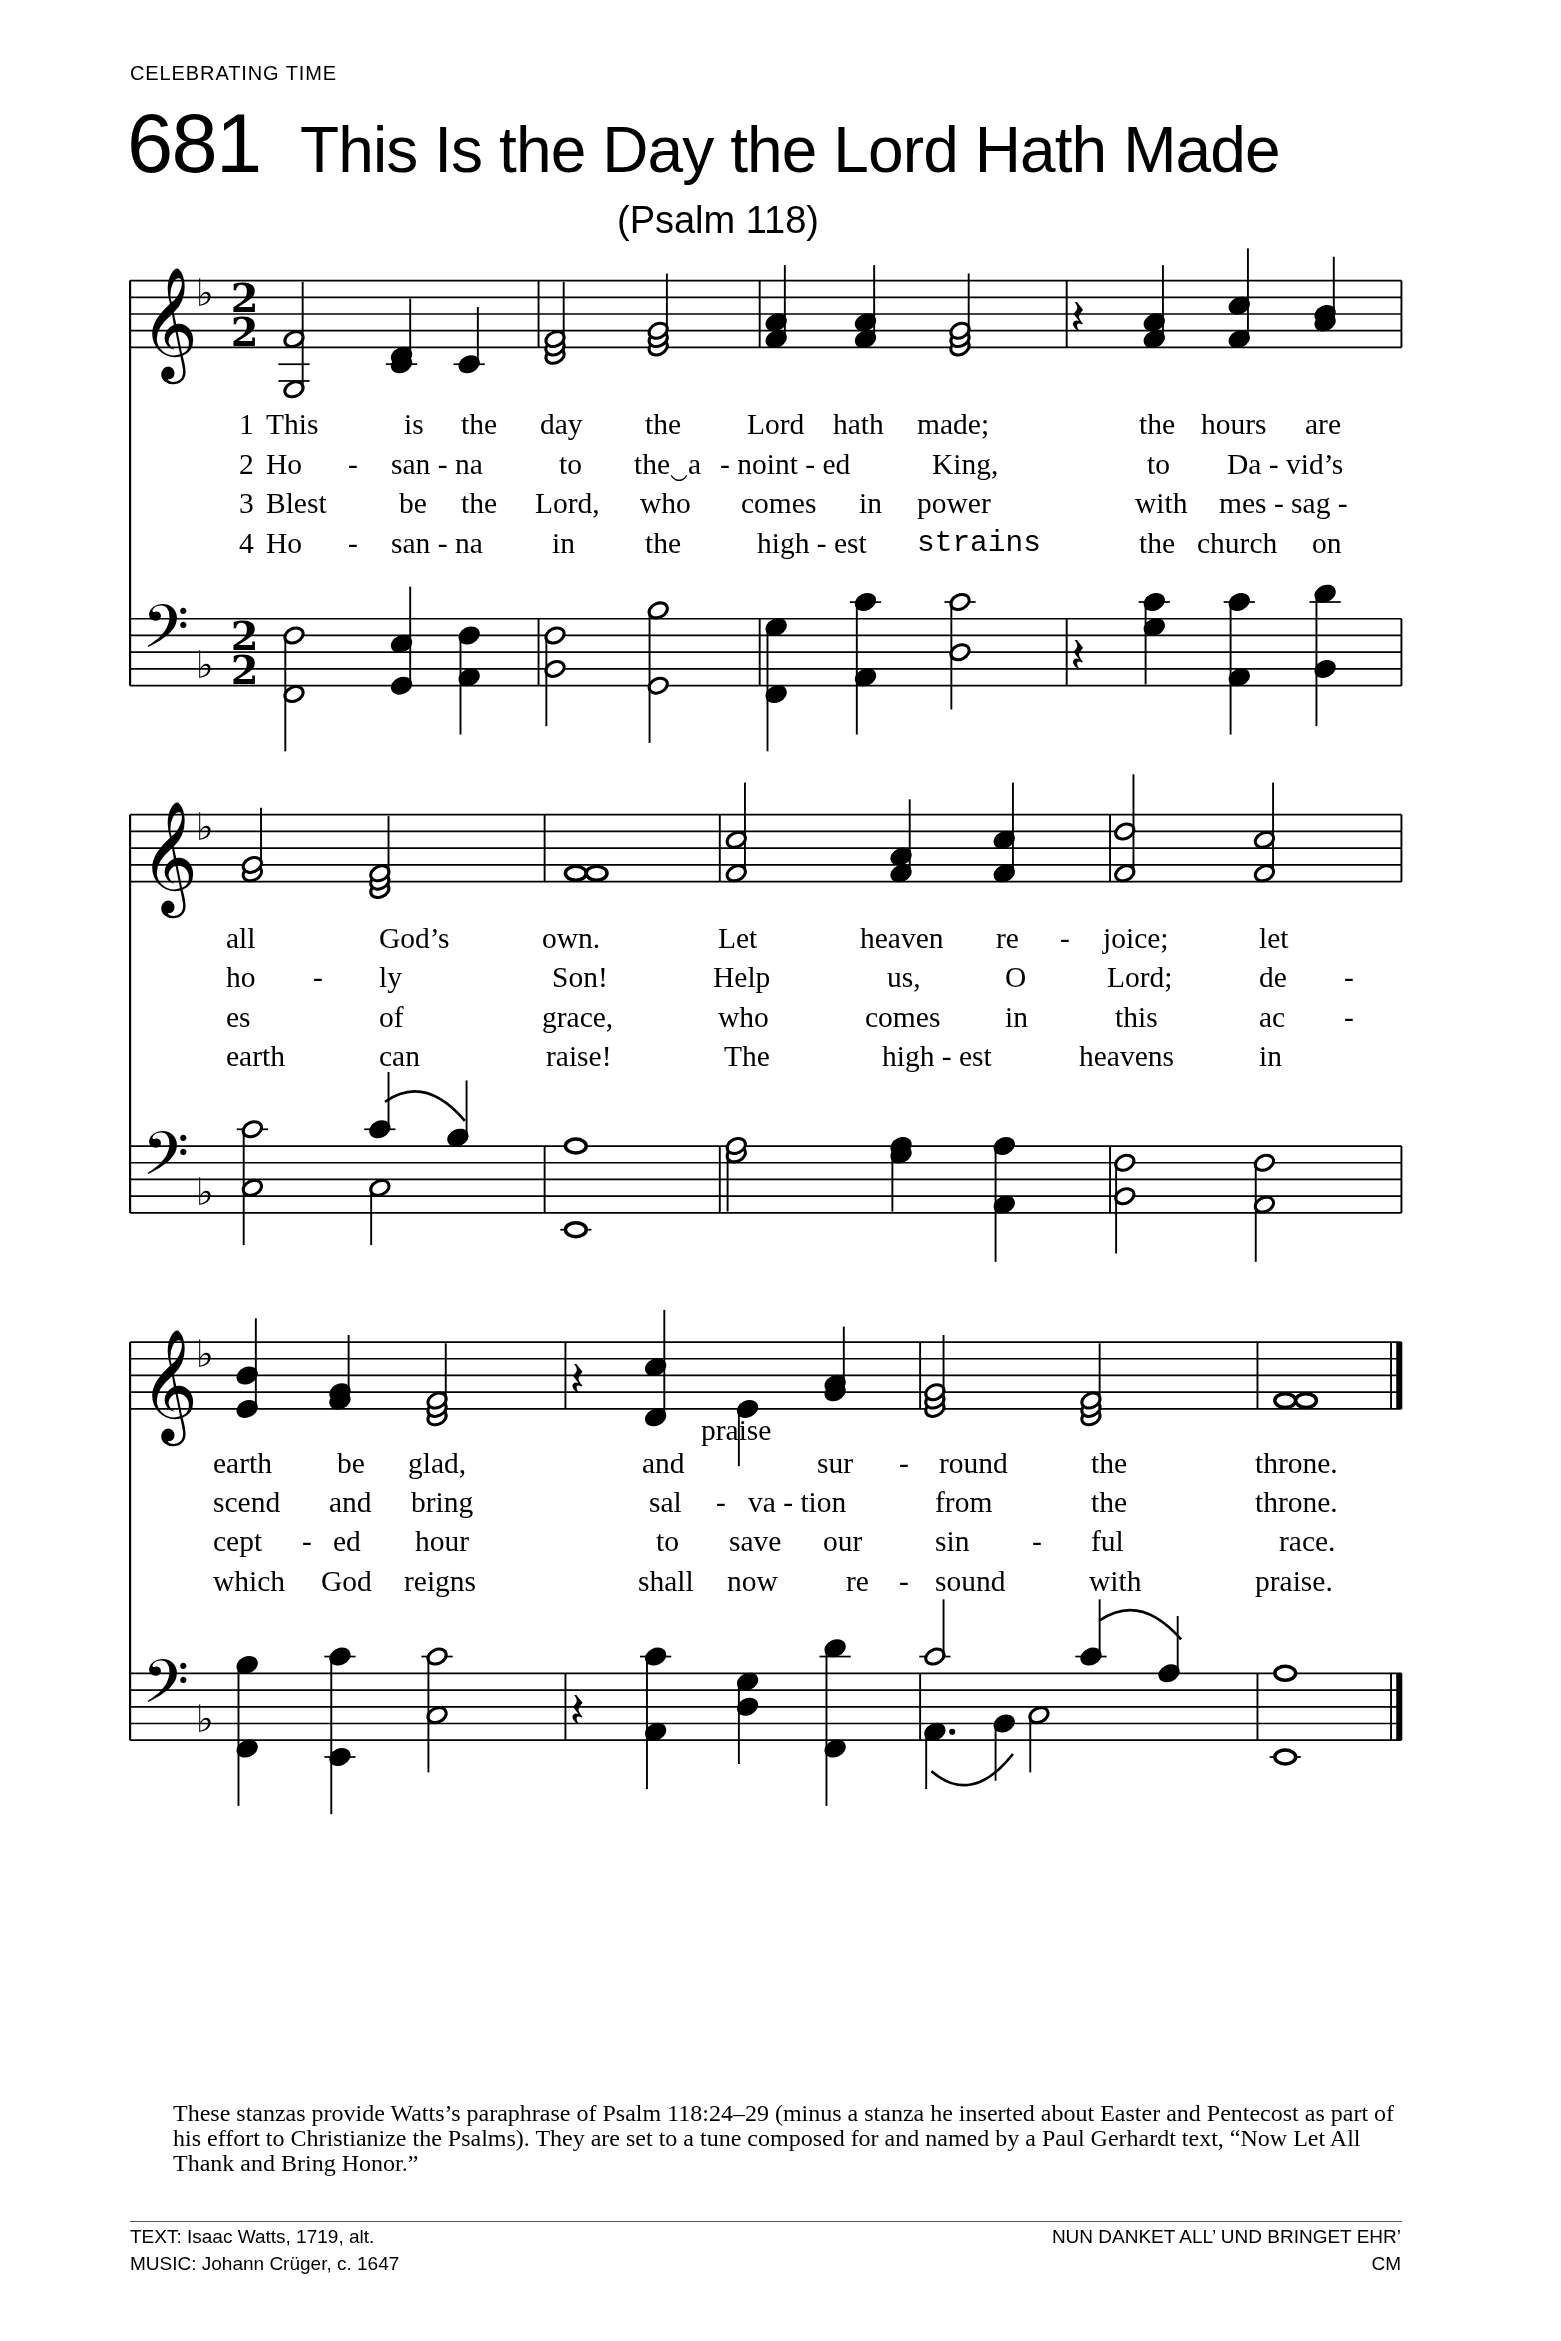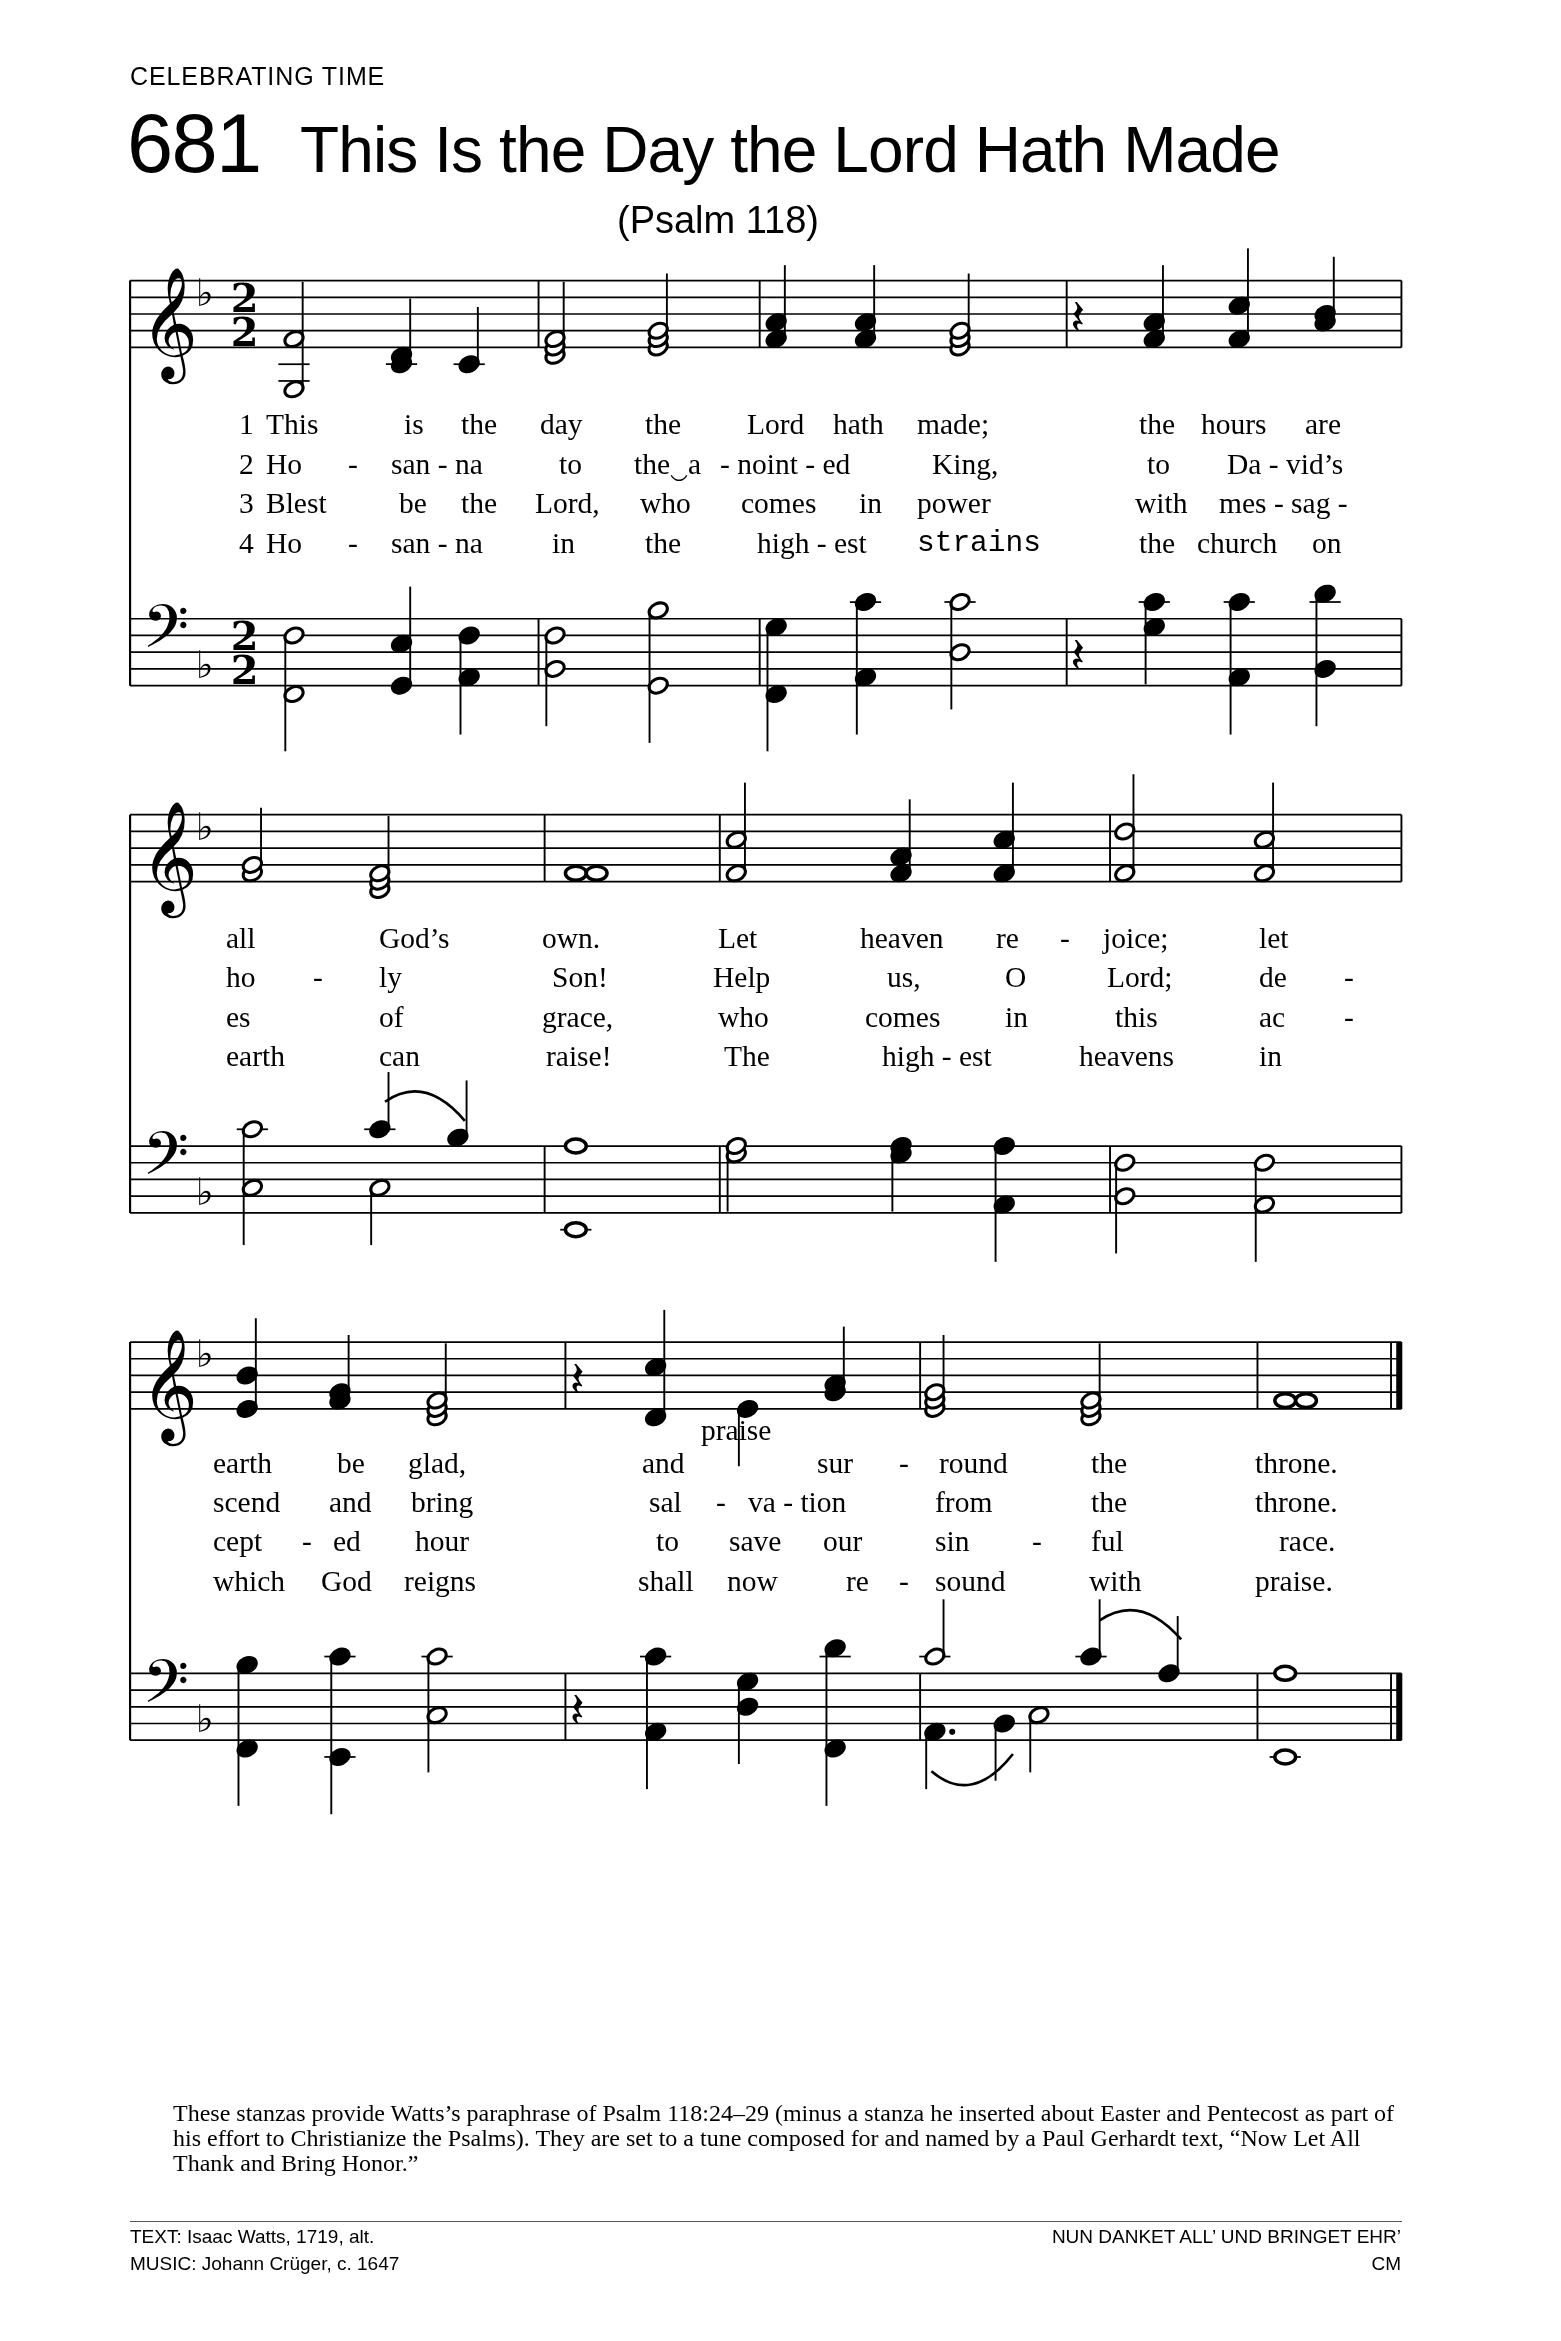--- a/index.html
+++ b/index.html
@@ -1,18 +1,18 @@
 <!DOCTYPE html>
 <html style="font-size:14px"><head>
 <meta charset="utf-8">
 <style>
   html,body{margin:0;padding:0;background:#fff;}
   body{width:1561px;height:2342px;position:relative;overflow:hidden;font-family:"DejaVu Serif",serif;color:#000;}
   .abs{position:absolute;}
-  .section{left:130px;top:62px;font-family:"Liberation Sans",sans-serif;font-size:25px;letter-spacing:0.9px;}
+  .section{left:130px;top:62px;font-family:"Liberation Sans",sans-serif;font-size:20px;letter-spacing:0.9px;}
   .hymn-num{left:127px;top:102px;font-family:"Liberation Sans",sans-serif;font-size:83px;line-height:1;letter-spacing:-1.7px;text-align:center;}
   .hymn-title{left:300px;top:118px;font-family:"Liberation Sans",sans-serif;font-size:64px;line-height:1;letter-spacing:-0.9px;}
   .subtitle{left:0;width:1375px;top:201px;text-align:center;font-family:"Liberation Sans",sans-serif;font-size:38px;line-height:1;padding-left:61px;box-sizing:border-box;}
   svg.music{position:absolute;left:0;top:0;}
   .lyric{position:absolute;font-family:"Liberation Serif",serif;font-size:29.5px;line-height:1;white-space:pre;}
   .commentary{left:173px;top:2101px;width:1232px;font-family:"Liberation Serif",serif;font-size:24px;line-height:25px;}
   .divider{left:130px;top:2221px;width:1272px;height:0;border-top:1.7px solid #555;}
   .credit{font-family:"Liberation Sans",sans-serif;font-size:19px;line-height:1;}
   .credit-right{text-align:right;}
 </style>

